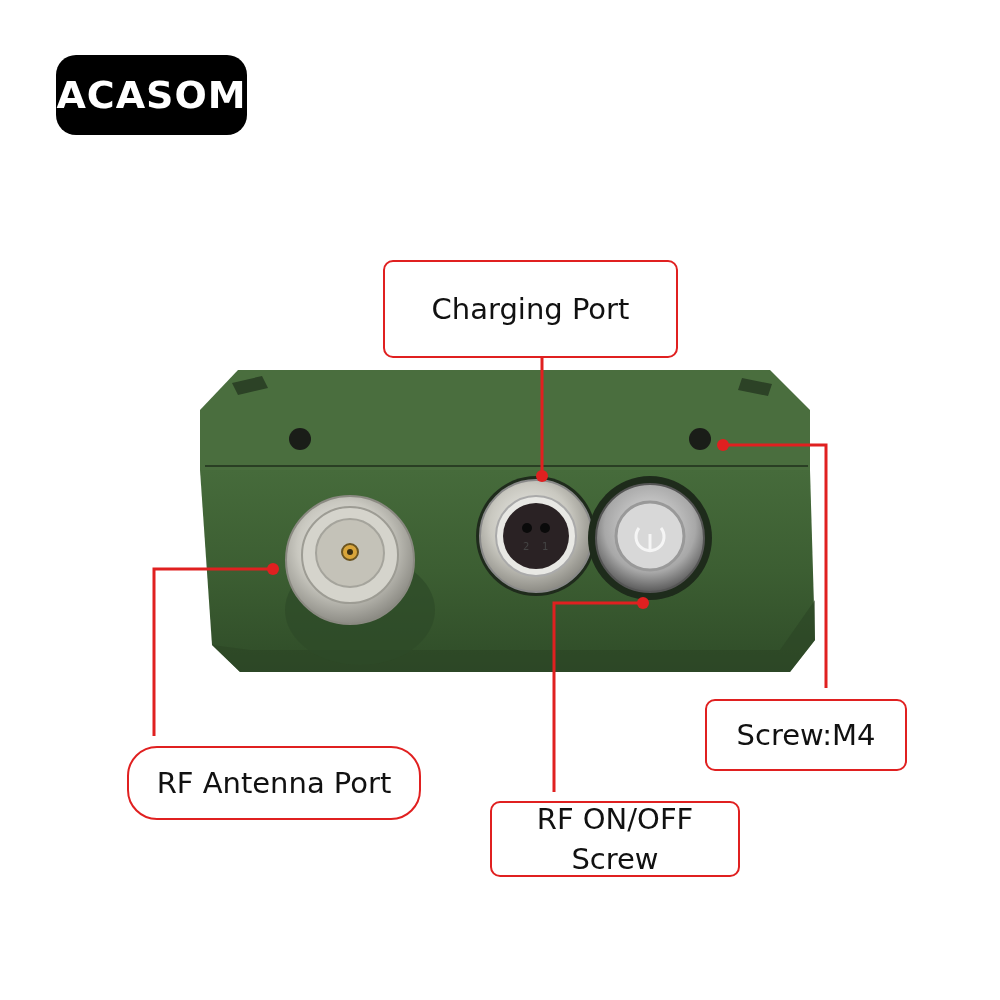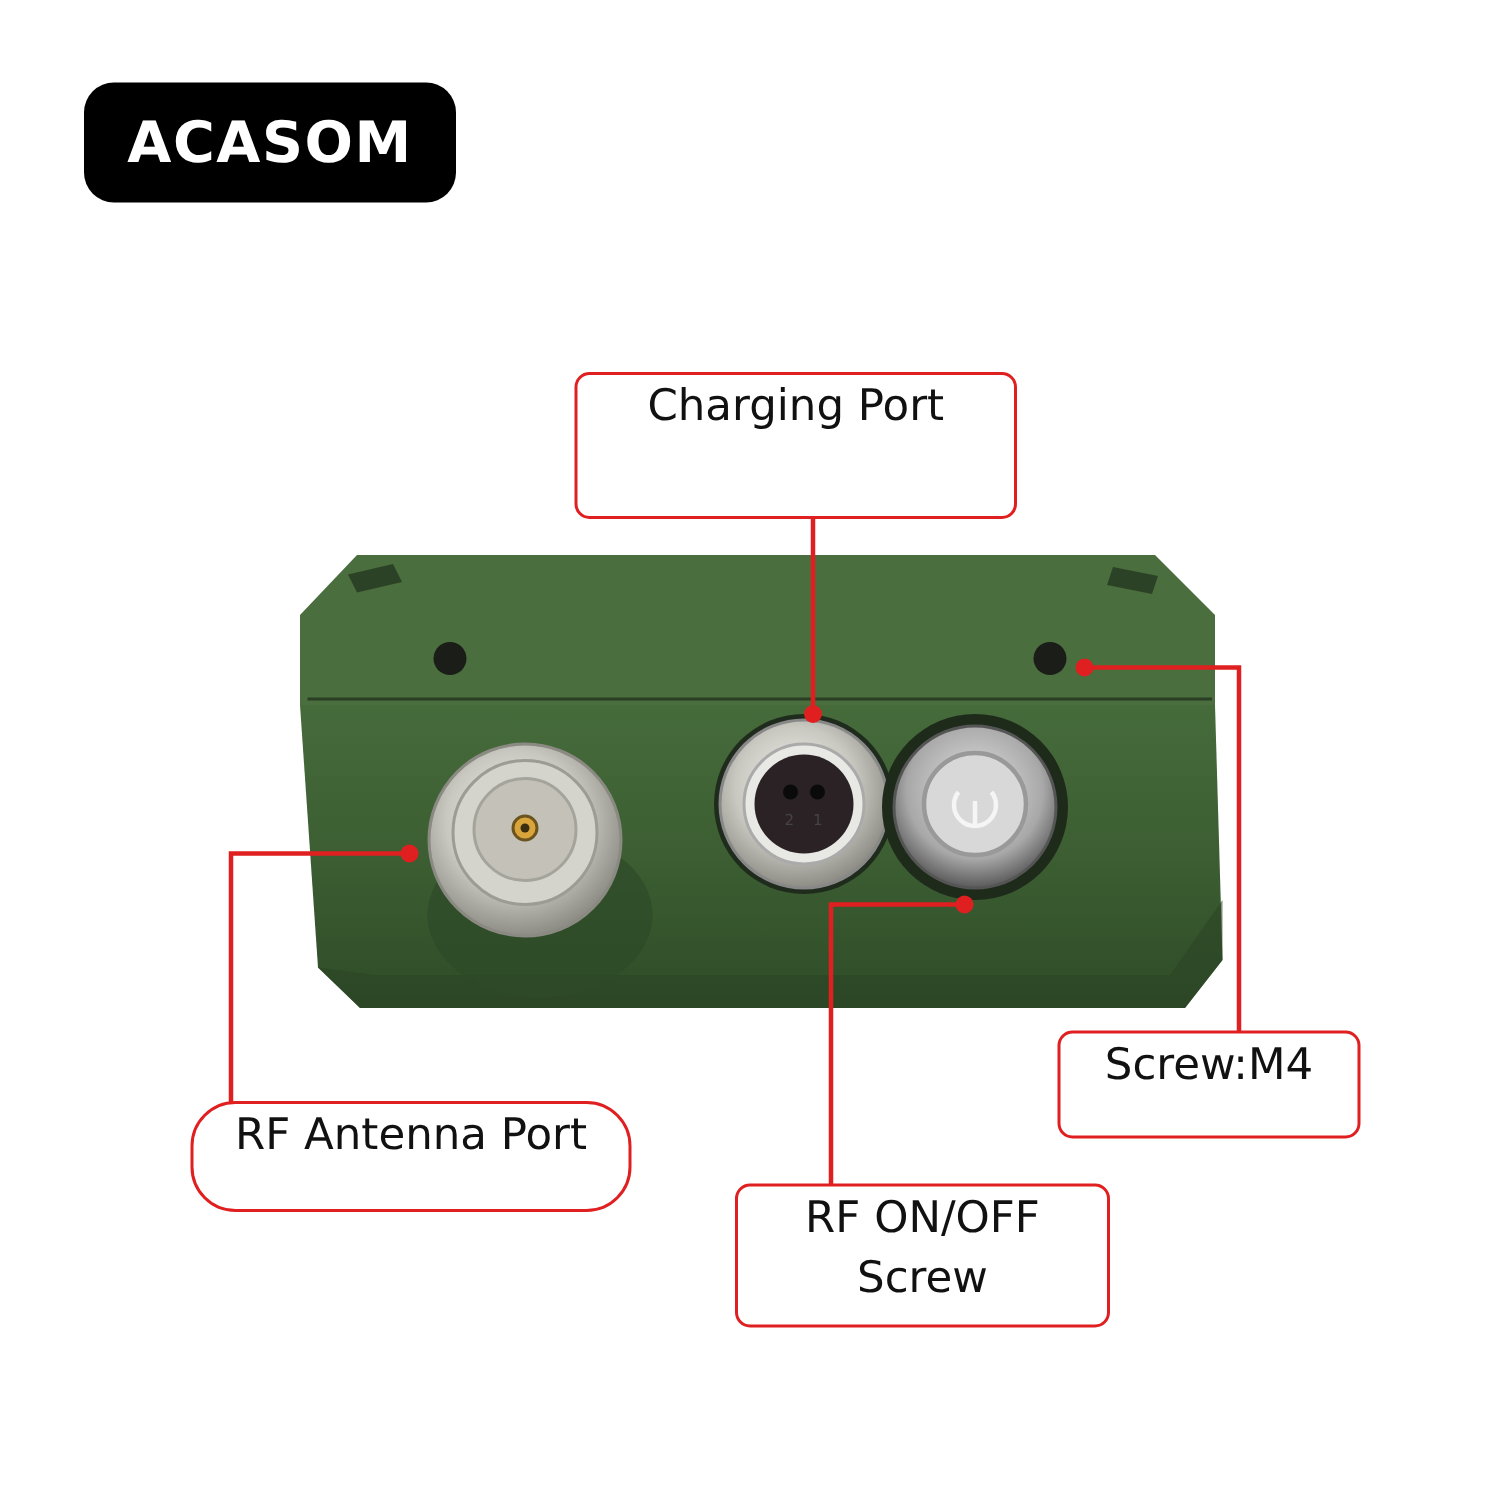--- a/index.html
+++ b/index.html
@@ -1,18 +1,18 @@
 <!DOCTYPE html>
 <html><head>
   <meta charset="utf-8">
   <style>
     html, body { margin: 0; padding: 0; }
     body { width: 1000px; height: 1000px; background: #ffffff; position: relative; overflow: hidden; font-family: "Liberation Sans", "DejaVu Sans", sans-serif; }
-    .logo { position: absolute; left: 56px; top: 55px; width: 248px; height: 80px; background: #000; border-radius: 20px; color: #fff; font-weight: bold; font-size: 38px; display: flex; align-items: center; justify-content: center; letter-spacing: 1px; font-family: "DejaVu Sans", sans-serif; }
-    .label-box { position: absolute; background: #fff; border: 2px solid #e02020; border-radius: 10px; box-sizing: border-box; display: flex; flex-direction: column; align-items: center; color: #111; font-size: 29px; line-height: 40px; font-family: "DejaVu Sans", sans-serif; text-align: center; }
+    .logo { position: absolute; left: 56px; top: 55px; width: 191px; height: 80px; background: #000; border-radius: 20px; color: #fff; font-weight: bold; font-size: 38px; display: flex; align-items: center; justify-content: center; letter-spacing: 1px; font-family: "DejaVu Sans", sans-serif; }
+    .label-box { position: absolute; background: #fff; border: 2px solid #e02020; border-radius: 10px; box-sizing: border-box; display: flex; flex-direction: column; align-items: center; justify-content: center; color: #111; font-size: 29px; line-height: 40px; font-family: "DejaVu Sans", sans-serif; text-align: center; margin-top: 12px; }
     #diagram { position: absolute; left: 0; top: 0; }
   </style>
 </head>
 <body>
 
 <div class="logo">
   <span>ACASOM</span>
 </div>
 
 <svg id="diagram" width="1000" height="1000" viewBox="0 0 1000 1000">
@@ -101,16 +101,16 @@
 </div>
 
 <div class="label-box" style="left:705px; top:687px; width:202px; height:72px;">
   <span>Screw:M4</span>
 </div>
 
 <div class="label-box" style="left:127px; top:734px; width:294px; height:74px;border-radius:30px;">
   <span>RF Antenna Port</span>
 </div>
 
-<div class="label-box" style="left:490px; top:789px; width:250px; height:96px;">
+<div class="label-box" style="left:490px; top:789px; width:250px; height:76px;">
   <span>RF ON/OFF</span>
   <span>Screw</span>
 </div>
 
 </body></html>

